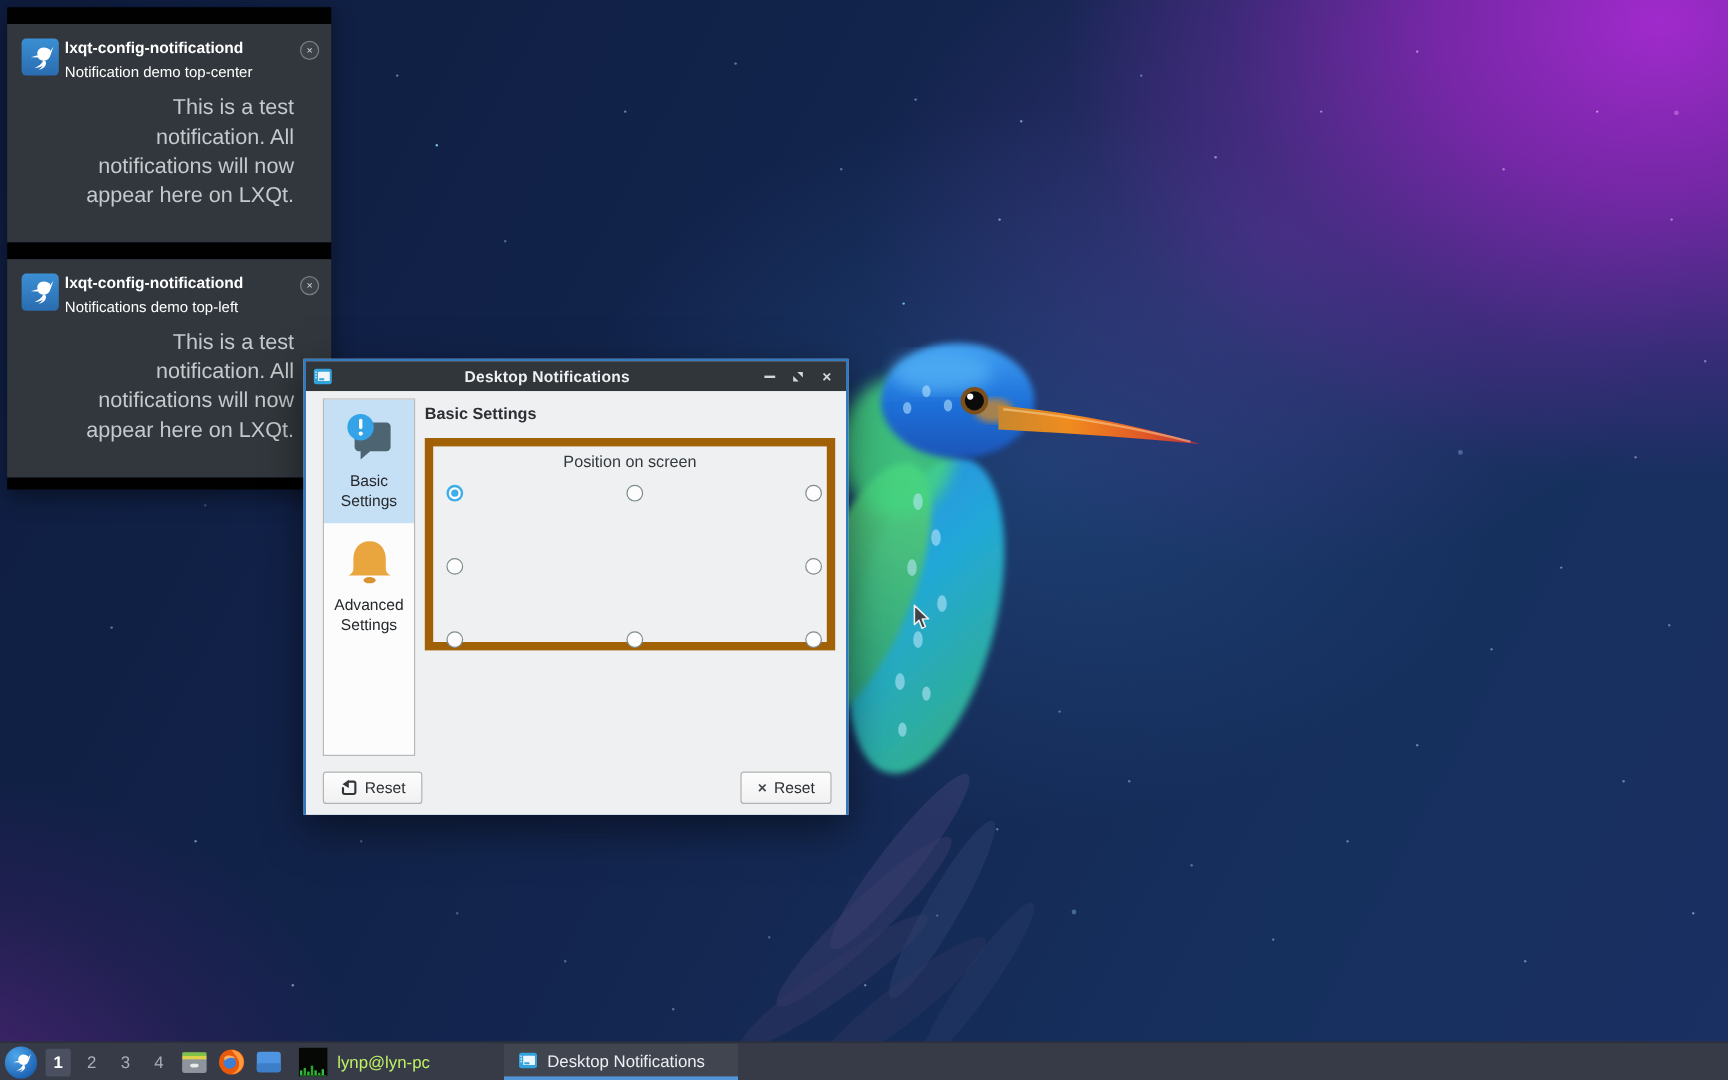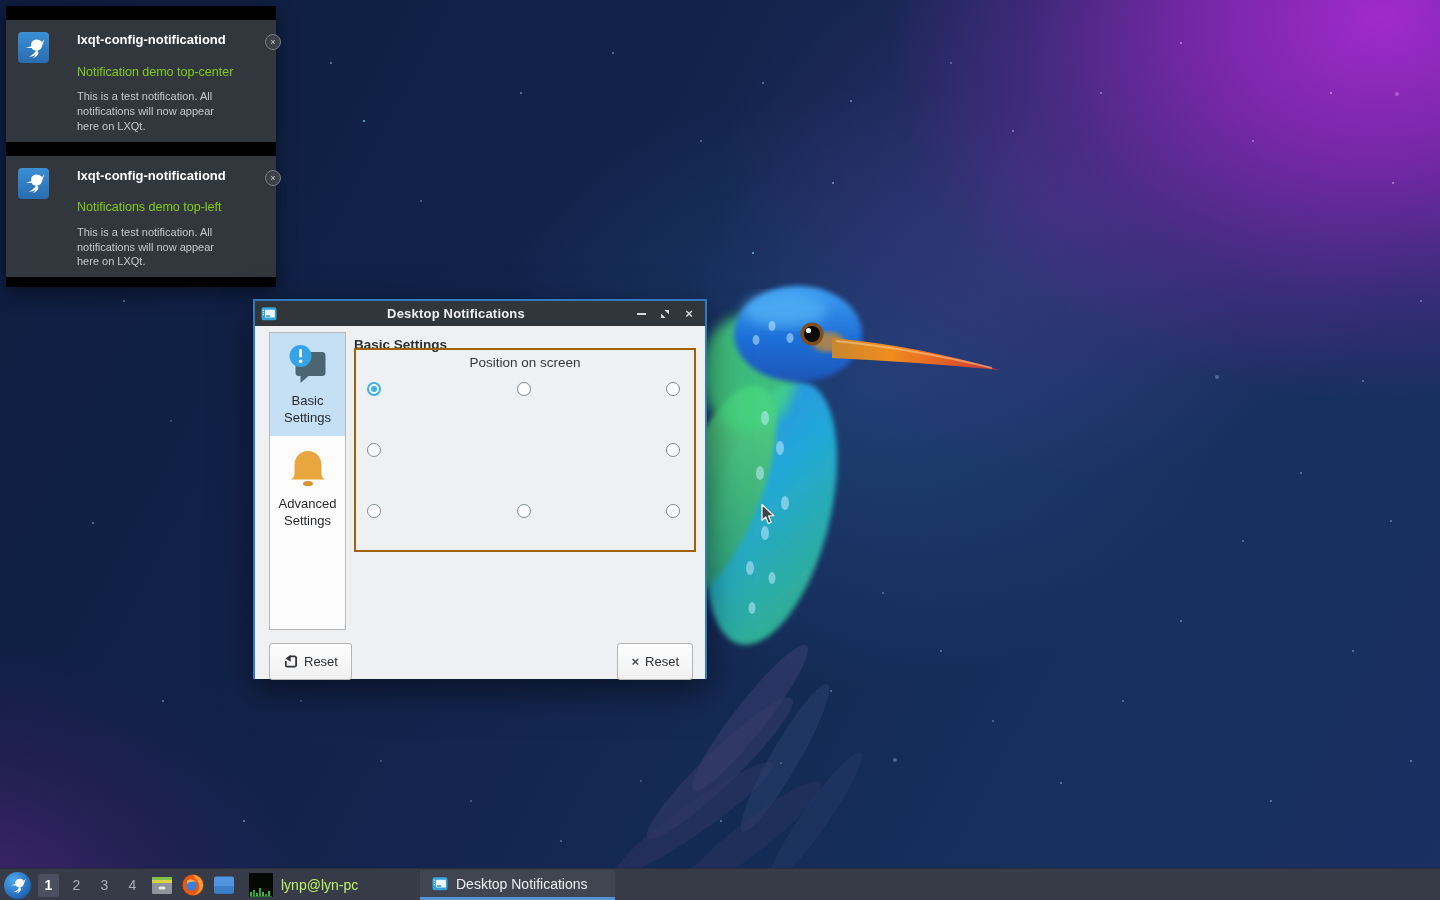--- a/index.html
+++ b/index.html
@@ -38,27 +38,27 @@
     box-shadow: 1215px 375px rgba(170,200,255,.35), 893px 758px rgba(140,190,250,.4),
                 1395px 92px rgba(235,160,255,.4), 480px 560px rgba(120,170,240,.3), 54px 262px rgba(150,200,250,.35); }
 
   
   .bird { position:absolute; left:600px; top:278px; width:480px; height:612px; pointer-events:none; }
 
   
   .notif-stack { position:absolute; left:6px; top:6px; width:270px; box-shadow:0 6px 18px rgba(0,0,0,.45); }
   .notif-bar { height:14px; background:#010101; }
   .notif-bar.footer { height:10px; }
-  .notif { background:#31373c; padding:12px 10px 8px 12px; display:flex; gap:28px; }
+  .notif { background:#31373c; padding:12px 10px 28px 12px; display:flex; gap:5px; }
   .notif-app-icon { flex:0 0 31px; width:31px; height:31px; border-radius:4px;
     background:linear-gradient(#3b8fd4,#2a6cb0); display:flex; align-items:center; justify-content:center; }
   .notif-text { flex:1; }
   .notif-title { color:#ffffff; font-weight:bold; font-size:13px; line-height:1.3; }
-  .notif-summary { color:#84cc16; font-size:12.5px; line-height:1.32; margin-top:15px; width:160px; }
-  .notif-body { color:#c4c9cd; font-size:11px; line-height:1.34; margin-top:9px; }
+  .notif-summary { color:#ffffff; font-size:12.5px; line-height:1.32; margin-top:3px; width:160px; }
+  .notif-body { color:#c4c9cd; font-size:18px; line-height:1.34; margin-top:9px;text-align:right; }
   .notif-close { flex:0 0 16px; width:16px; height:16px; margin-top:2px; border:1px solid #787f86; border-radius:50%;
     background:#3b4147; color:#cfd4d8; font-size:9px; line-height:14px; text-align:center; cursor:default; }
 
   
   .window { position:absolute; left:253px; top:299px; width:454px; height:380px;
     border:2px solid #3179c0; background:#eff0f1; box-shadow:0 12px 32px rgba(0,0,0,.5); }
   .titlebar { height:25px; background:#31363b; display:flex; align-items:center; padding:0 6px; gap:6px; }
   .titlebar .win-icon { width:16px; height:16px; flex:0 0 16px; }
   .titlebar .title { flex:1; text-align:center; color:#eff0f1; font-weight:bold; font-size:13px; letter-spacing:.2px; }
   .tb-btns { display:flex; align-items:center; gap:12px; padding-right:4px; }
@@ -68,27 +68,27 @@
   .win-content { position:relative; width:100%; height:353px; background:#eff0f1; }
 
   .sidebar { position:absolute; left:14px; top:6px; width:77px; height:298px;
     background:#fcfcfc; border:1px solid #b9b9b9; overflow:hidden; }
   .side-item { width:100%; padding:8px 2px 10px; text-align:center; cursor:default; }
   .side-item.selected { background:#c5dff5; }
   .side-item .side-icon { width:48px; height:48px; margin:0 auto 4px; display:block; }
   .side-item .side-label { font-size:13px; color:#26292c; line-height:1.28; }
 
   .heading { position:absolute; left:99px; top:11px; font-size:13.5px; font-weight:bold; color:#2c3034; }
-  .groupbox { position:absolute; left:99px; top:22px; width:342px; height:204px; border:2px solid #a16207; }
+  .groupbox { position:absolute; left:99px; top:39px; width:342px; height:177px; border:7px solid #a16207; }
   .group-title { position:absolute; left:0; right:0; top:5px; text-align:center; font-size:13.5px; color:#33383d; }
   .radio { position:absolute; width:14px; height:14px; border-radius:50%; background:#fdfdfd; border:1px solid #7f8c8d; }
   .radio.checked { border:2px solid #3daee9; }
   .radio.checked::after { content:""; position:absolute; left:2px; top:2px; width:6px; height:6px; border-radius:50%; background:#3daee9; }
 
-  .btn { position:absolute; top:317px; height:37px; display:flex; align-items:center; gap:6px;
+  .btn { position:absolute; top:317px; height:27px; display:flex; align-items:center; gap:6px;
     padding:0 13px; background:linear-gradient(#fdfdfd,#f1f1f1); border:1px solid #b4b4b4; border-radius:3px;
     font-size:13px; color:#2c3034; cursor:default; }
   .btn .x-glyph { font-size:13px; font-weight:bold; color:#44494e; }
   #reset-btn { left:14px; }
   #close-btn { right:12px; }
 
   
   .taskbar { position:absolute; left:0; bottom:0; width:1440px; height:32px; background:#373b47; border-top:1px solid #2b2f39; }
   .tb-left { position:absolute; left:4px; top:0; height:32px; display:flex; align-items:center; gap:7px; }
   .menu-btn { width:27px; height:27px; border-radius:50%; background:radial-gradient(circle at 35% 30%, #4fa8ea, #1d62b4 75%);

